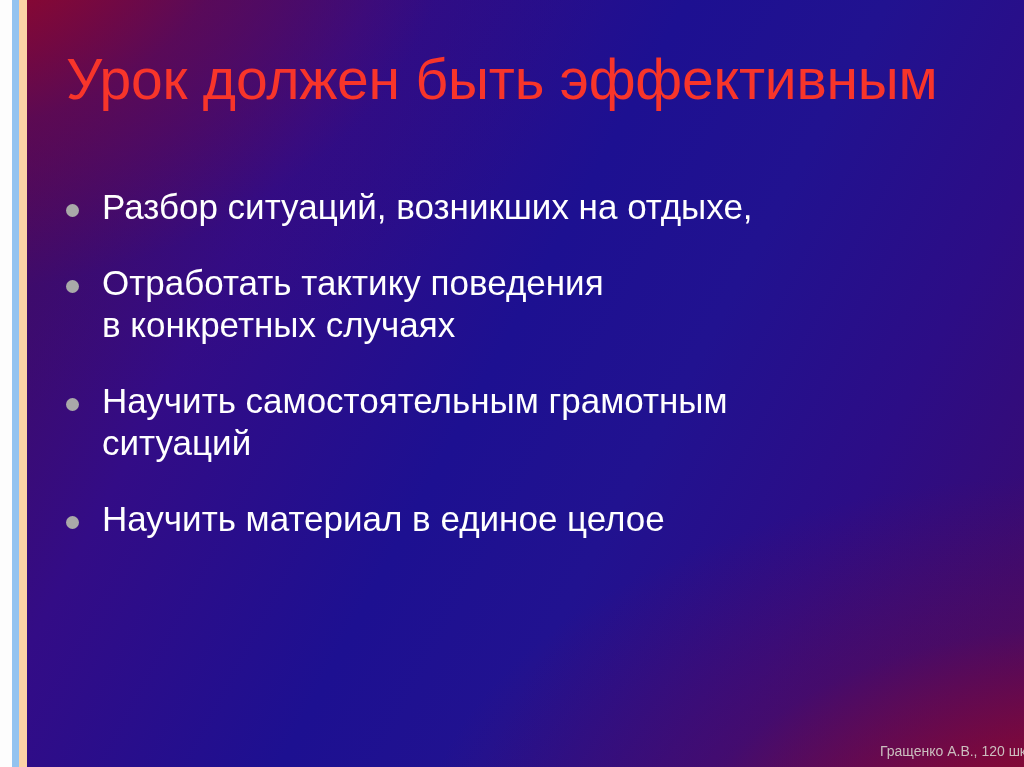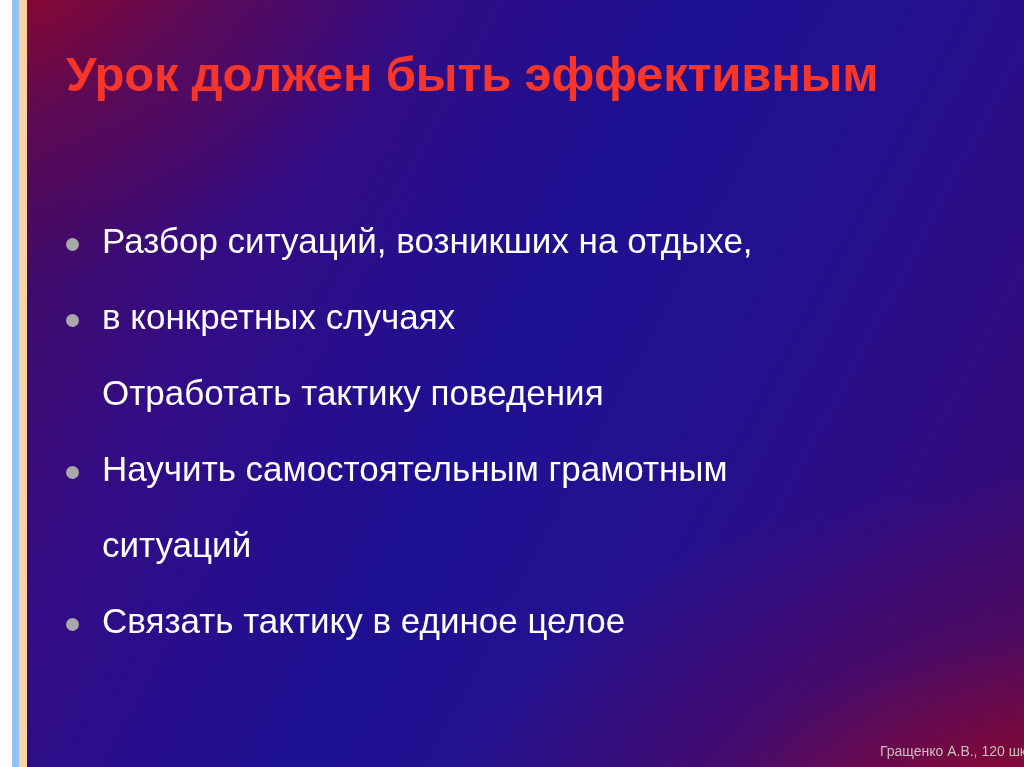--- a/index.html
+++ b/index.html
@@ -31,22 +31,22 @@
   .stripe-blue   { width: 7px;  background: #93c3f0; }
   .stripe-peach  { width: 8px;  background: #fbd2a6; }
 
   
   .title {
     position: absolute;
     left: 66px;
     top: 48px;
     width: 920px;
     color: #f8352a;
-    font-size: 49px;
-    font-weight: bold;
+    font-size: 57px;
+    font-weight: normal;
     letter-spacing: -0.2px;
     line-height: 1.1;
     white-space: nowrap;
   }
 
   
   .bullets {
     position: absolute;
     left: 62px;
     top: 186px;
@@ -63,21 +63,21 @@
   .bullet-item:last-child { margin-bottom: 0; }
   .bullet-dot {
     position: absolute;
     left: 4px;
     top: 18px;
     width: 13px;
     height: 13px;
     border-radius: 50%;
     background: #a9a9a9;
   }
-  .bullet-line { display: block; white-space: nowrap; margin-top: 34px; }
+  .bullet-line { display: block; white-space: nowrap; }
 
   
   .footer {
     position: absolute;
     right: -2px;
     bottom: 8px;
     color: #cbbfbf;
     font-size: 14px;
     white-space: nowrap;
   }
@@ -97,32 +97,32 @@
 
   <div class="bullets">
 
     <div class="bullet-item">
       <span class="bullet-dot"></span>
       <span class="bullet-line">Разбор ситуаций, возникших на отдыхе,</span>
     </div>
 
     <div class="bullet-item">
       <span class="bullet-dot"></span>
+      <span class="bullet-line">Отработать тактику поведения</span>
       <span class="bullet-line">в конкретных случаях</span>
-      <span class="bullet-line">Отработать тактику поведения</span>
     </div>
 
     <div class="bullet-item">
       <span class="bullet-dot"></span>
       <span class="bullet-line">Научить самостоятельным грамотным</span>
       <span class="bullet-line">ситуаций</span>
     </div>
 
     <div class="bullet-item">
       <span class="bullet-dot"></span>
-      <span class="bullet-line">Связать тактику в единое целое</span>
+      <span class="bullet-line">Научить материал в единое целое</span>
     </div>
 
   </div>
 
   <div class="footer">Гращенко А.В., 120 шк</div>
 
 </div>
 
 </body></html>

